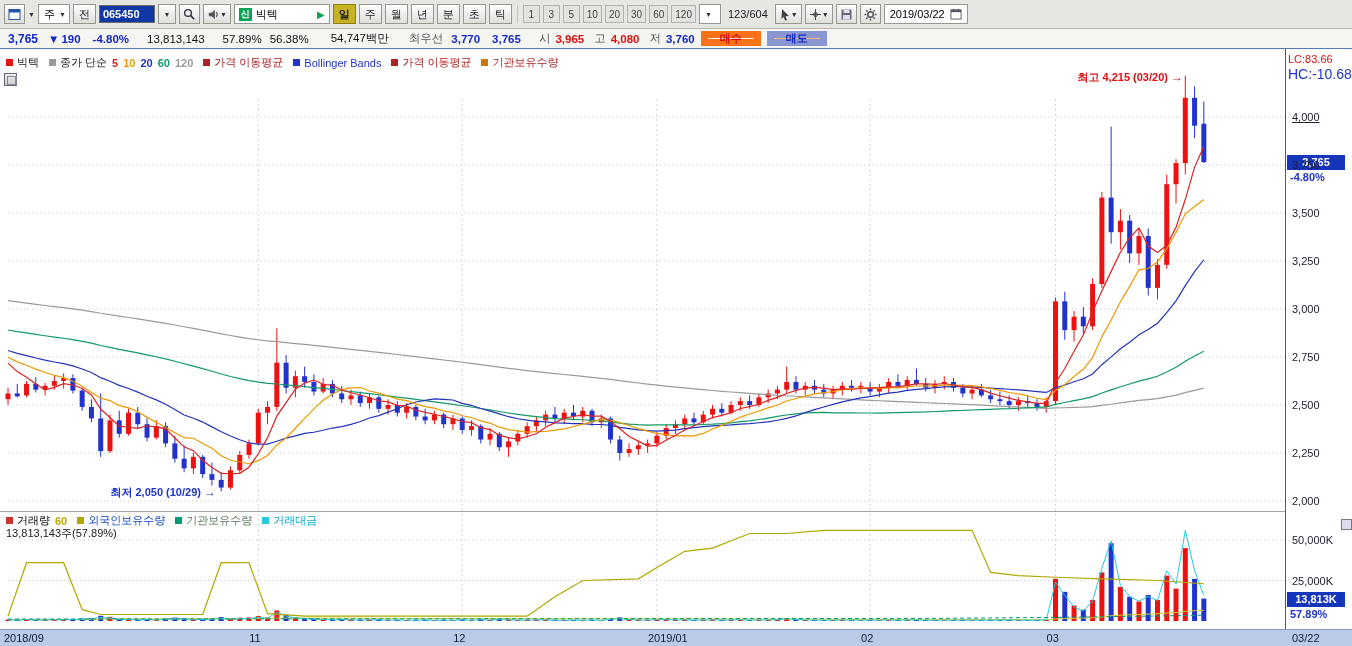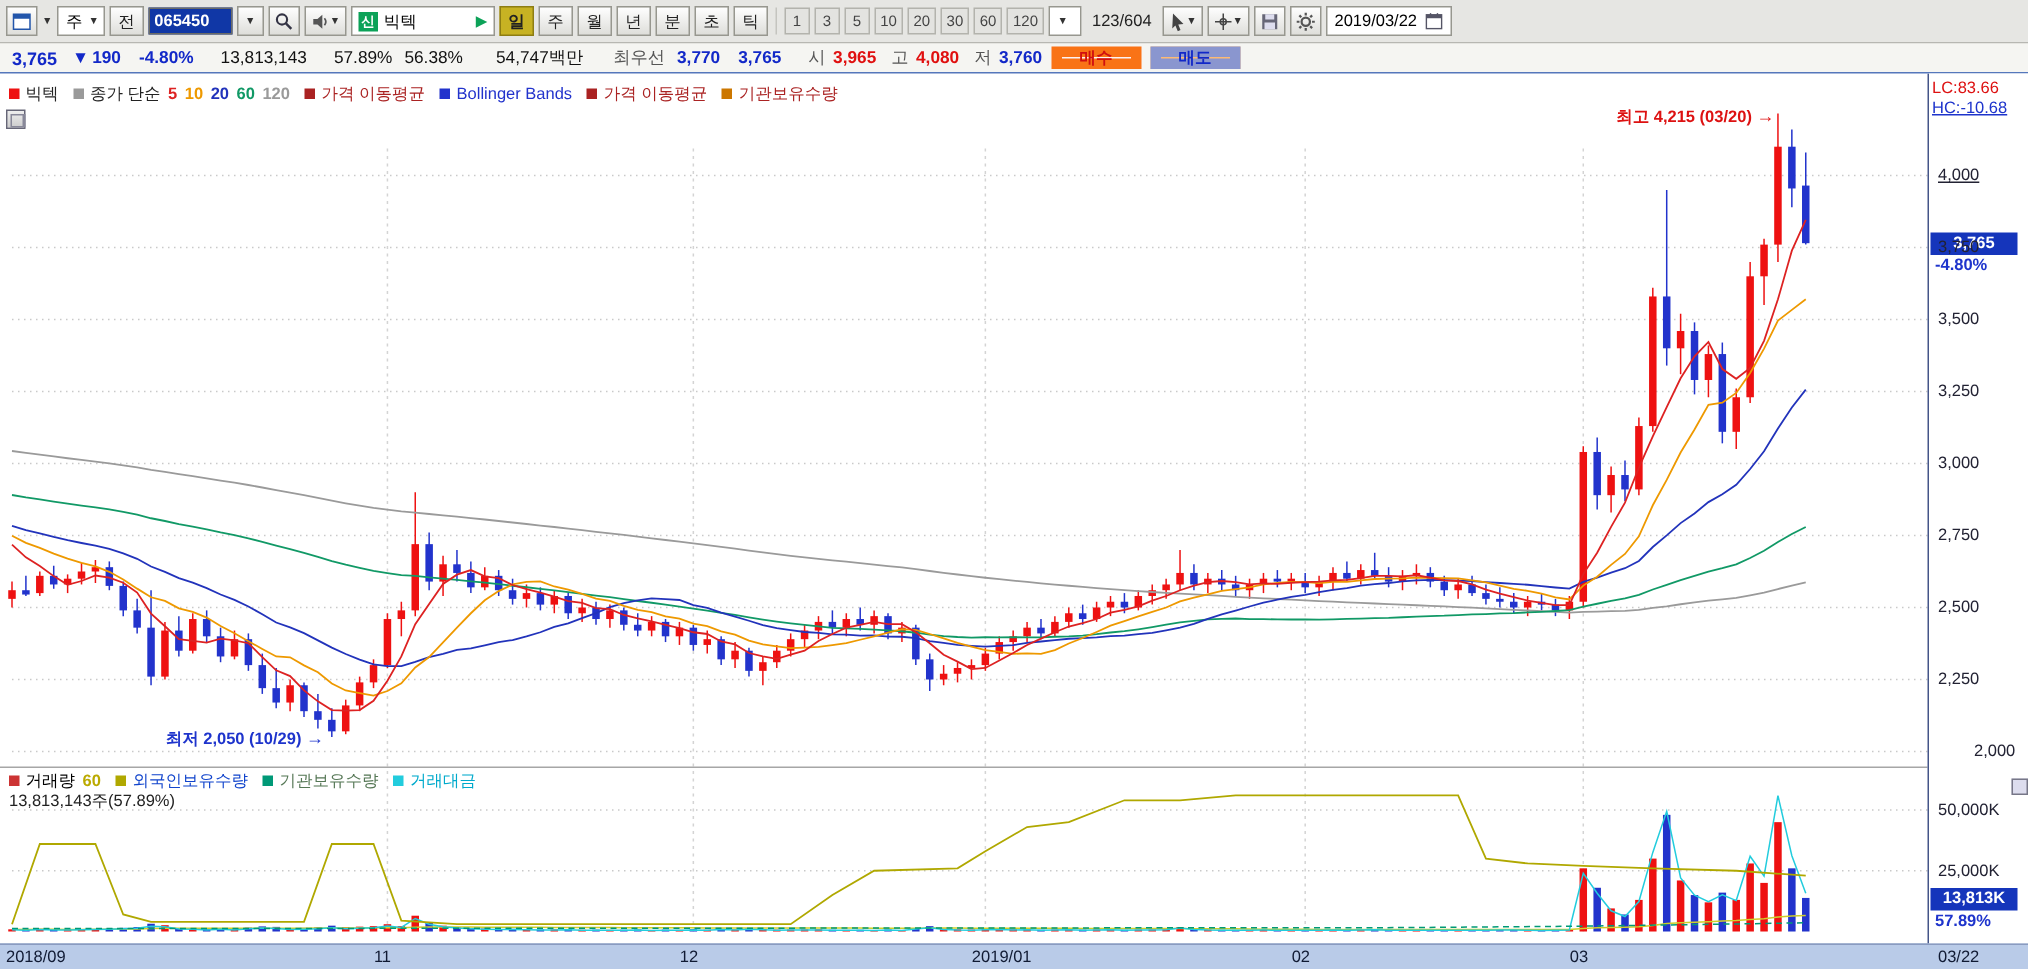--- a/index.html
+++ b/index.html
@@ -42,21 +42,21 @@
   .ann{position:absolute;font-size:11px;font-weight:bold;white-space:nowrap;}
   .ann .arrow{font-size:12px;}
   #ann-high{color:#dd1111;right:169px;}
   #ann-low{color:#1e34cc;right:1136px;}
   .vol-legend{position:absolute;left:4px;top:464px;font-size:11px;display:flex;align-items:center;white-space:nowrap;}
   .vol-summary{position:absolute;left:6px;top:477px;font-size:11px;color:#222;}
 
   .axis-col{position:absolute;left:1286px;top:0;width:66px;height:581px;background:#fff;font-size:11px;}
   .axis-label{position:absolute;left:6px;color:#223;}
   .lc-label{position:absolute;left:2px;top:4px;color:#dd1111;font-size:11px;}
-  .hc-label{position:absolute;left:2px;top:17px;color:#1e34cc;font-size:11px;text-decoration:underline;}
+  .hc-label{position:absolute;left:2px;top:17px;color:#1e34cc;font-size:14px;}
   .badge{position:absolute;left:1px;width:58px;height:15px;background:#1535bb;color:#fff;font-size:11px;font-weight:bold;text-align:center;line-height:15px;}
   .badge-sub{position:absolute;left:4px;color:#1e34cc;font-size:11px;font-weight:bold;}
   .axis-box-icon{position:absolute;left:55px;top:470px;width:9px;height:9px;border:1px solid #778;background:#dde;}
 
   
   .bottom-bar{position:relative;height:18px;background:#b9cbe8;border-top:1px solid #8a9bc0;font-size:11px;color:#101a33;box-sizing:border-box;}
   .x-label{position:absolute;top:2px;}
 </style>
 </head>
 <body>
@@ -664,21 +664,21 @@
       <span class="badge-sub" id="vol-badge-pct" style="top: 558.62px;">57.89%</span>
       <span class="axis-box-icon"></span>
     <span class="axis-label" style="top: 62px; text-decoration: underline;">4,000</span>
         <span class="axis-label" style="top: 110px;">3,750</span>
         <span class="axis-label" style="top: 158px;">3,500</span>
         <span class="axis-label" style="top: 206px;">3,250</span>
         <span class="axis-label" style="top: 254px;">3,000</span>
         <span class="axis-label" style="top: 302px;">2,750</span>
         <span class="axis-label" style="top: 350px;">2,500</span>
         <span class="axis-label" style="top: 398px;">2,250</span>
-        <span class="axis-label" style="top: 446px; margin-left: 24px;">2,000</span>
+        <span class="axis-label" style="top: 446px;">2,000</span>
         <span class="axis-label" style="top: 485px;">50,000K</span>
         <span class="axis-label" style="top: 525.5px;">25,000K</span>
       </div>
   </div>
 
   <div class="bottom-bar" id="bottom-bar">
     <span class="x-label" id="x-end-label" style="left:1292px;">03/22</span>
   <span class="x-label" style="left: 4px;">2018/09</span>
       <span class="x-label" style="left: 249.29px;">11</span>
       <span class="x-label" style="left: 453.23px;">12</span>

